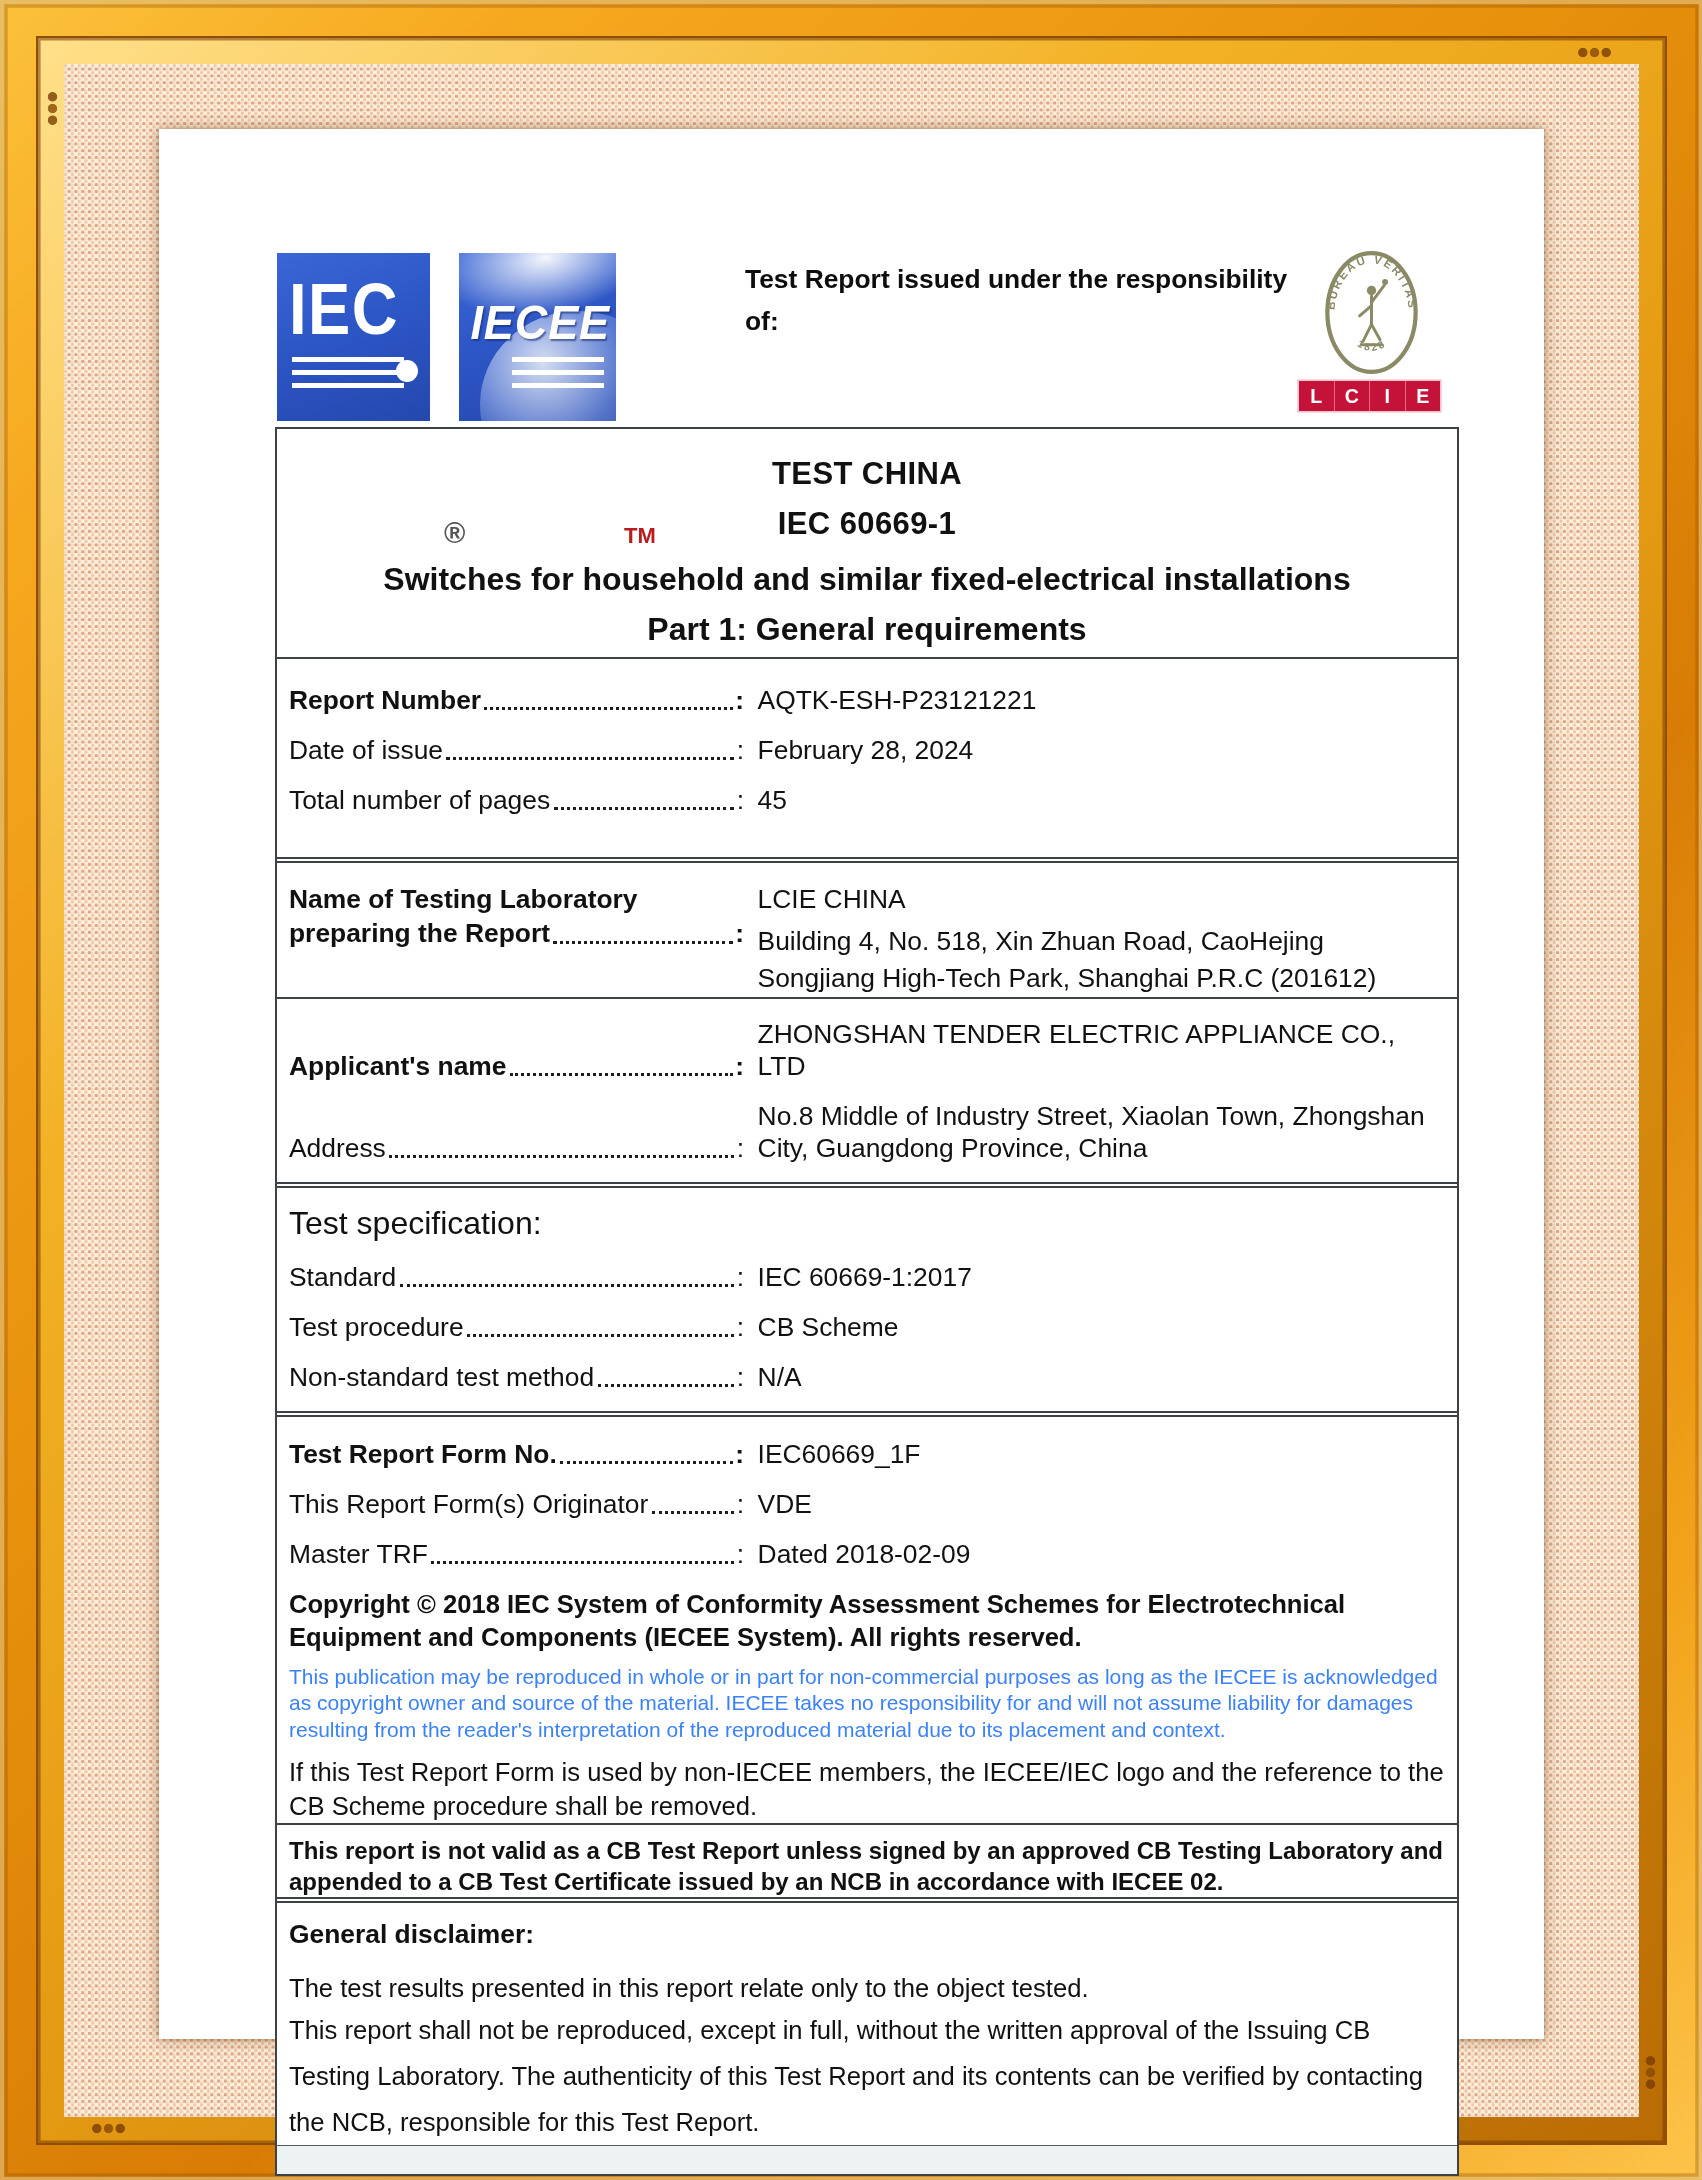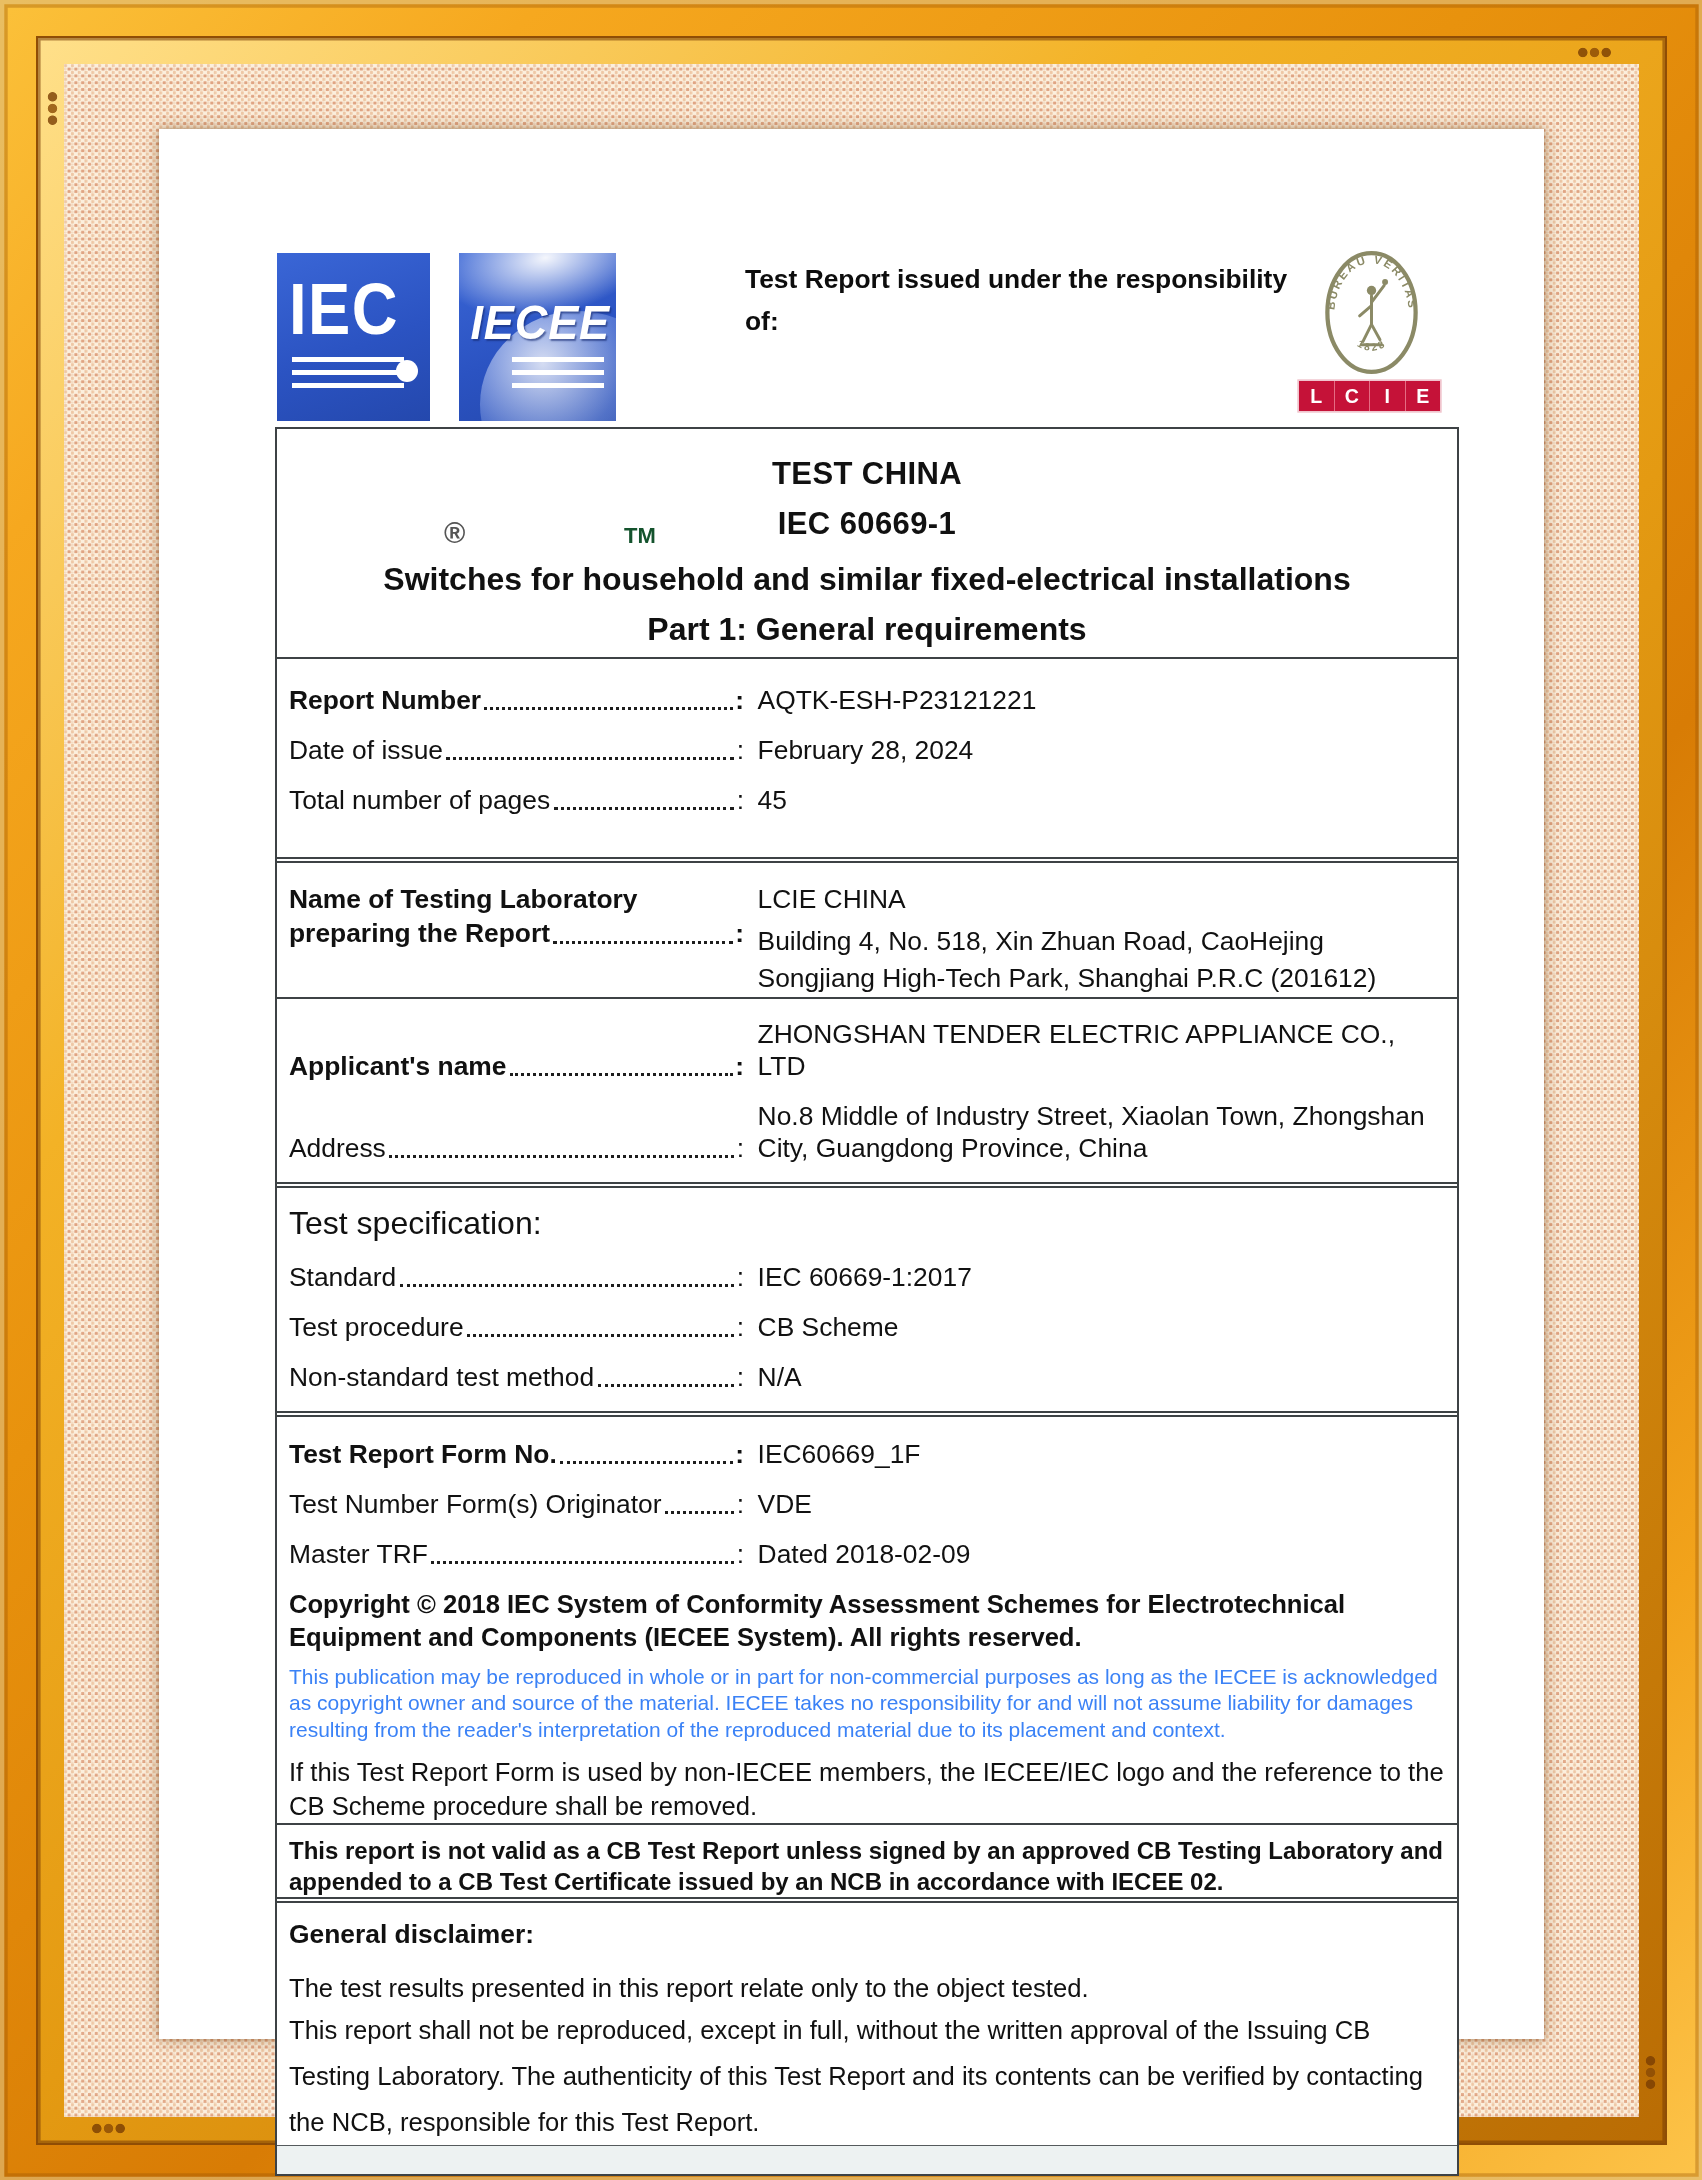--- a/index.html
+++ b/index.html
@@ -73,21 +73,21 @@
   }
   .logo-iecee::before{ content:""; position:absolute; left:-34px; top:-47px; width:221px; height:119px;
     background:radial-gradient(ellipse at 55% 45%, rgba(255,255,255,.95), rgba(255,255,255,0) 62%);
     transform:rotate(-10deg); }
   .logo-iecee::after{ content:""; position:absolute; right:-60px; bottom:-77px; width:196px; height:187px; border-radius:50%;
     background:radial-gradient(circle at 32% 28%, rgba(255,255,255,.8), rgba(190,210,255,.3) 42%, rgba(30,60,150,.12) 72%); }
   .logo-iecee .word{ position:absolute; left:8.5px; top:41px; width:100%; text-align:center;
     font-size:49px; font-weight:bold; font-style:italic; letter-spacing:0.9px; transform:scaleX(.92);
     transform-origin:left; z-index:2; text-shadow:1.7px 1.7px 1.7px rgba(20,40,110,.6); }
   .logo-iecee .logo-lines{ left:auto; right:12px; bottom:25.6px; width:92px; z-index:2; }
-  .tm-mark{ position:absolute; left:465px; top:394px; font-size:22px; color:#14532d; font-weight:bold; }
+  .tm-mark{ position:absolute; left:465px; top:394px; font-size:22px; color:#b91c1c; font-weight:bold; }
 
   .resp-text{ position:absolute; left:586px; top:129px; width:647px;
     font-size:26.4px; font-weight:bold; line-height:42px; color:#0d0d0d; }
 
   .bv-logo{ position:absolute; left:1164px; top:119px; width:97px; height:129px; }
   .lcie-banner{ position:absolute; left:1140px; top:252px; width:141px; height:30px;
     background:#c51238; display:flex; align-items:stretch;
     box-shadow:0 0 0 1.7px rgba(197,18,56,.25); }
   .lcie-banner span{ flex:1; display:flex; align-items:center; justify-content:center;
     color:#fff; font-weight:bold; font-size:19.6px; border-right:1.7px solid rgba(255,182,193,.55); }
@@ -319,21 +319,21 @@
             <div class="row">
               <div class="lbl b">
                   <span class="lt">Test Report Form No.</span>
                   <span class="dots"></span>
                   <span>:</span>
                 </div>
               <div class="val">IEC60669_1F</div>
             </div>
             <div class="row">
               <div class="lbl">
-                  <span class="lt">Test Number Form(s) Originator</span>
+                  <span class="lt">This Report Form(s) Originator</span>
                   <span class="dots"></span>
                   <span>:</span>
                 </div>
               <div class="val">VDE</div>
             </div>
             <div class="row">
               <div class="lbl">
                   <span class="lt">Master TRF</span>
                   <span class="dots"></span>
                   <span>:</span>

